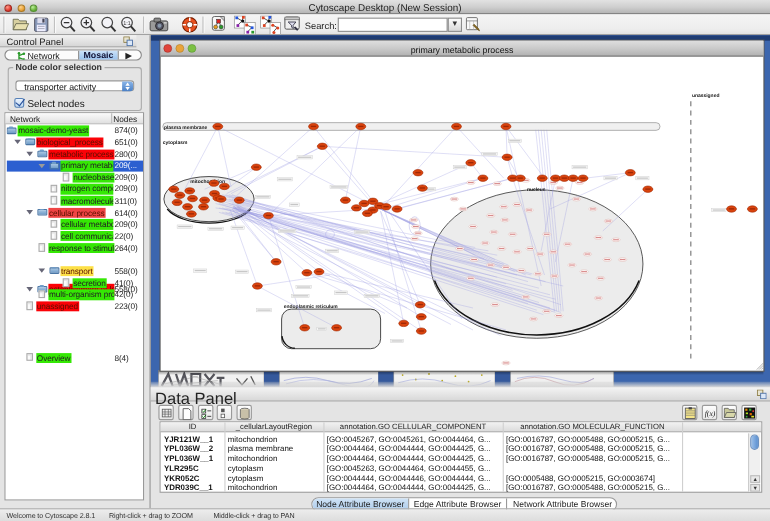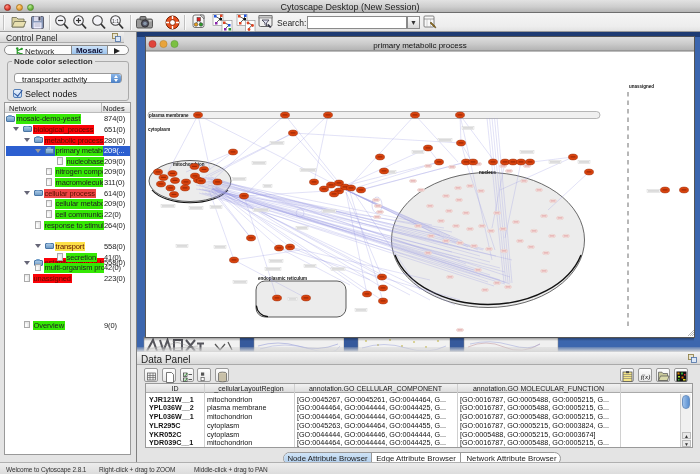--- a/index.html
+++ b/index.html
@@ -55,21 +55,21 @@
 .file { position:absolute; top:1px; width:6px; height:7.5px; background:#fbfbfb; border:0.5px solid #aaa; box-shadow:inset -1.5px 1.5px 0 #e8e8e8; }
 .tlab { position:absolute; top:0.8px; font-size:7.5px; letter-spacing:-0.1px; line-height:9.2px; white-space:nowrap; overflow:hidden; padding:0 1px; }
 .tval { position:absolute; left:98px; top:0.8px; font-size:7.5px; letter-spacing:-0.1px; line-height:9.2px; }
 
 
 #mdi { left:137px; top:32px; width:563px; height:320px; background:#3c66ae; }
 
 
 #dpanel { left:137px; top:352px; width:563px; height:110px; background:#e4e4e4; }
 #dp-head { position:absolute; left:0; top:0; width:563px; height:13px; background:linear-gradient(#f4f4f4,#d8d8d8); border-bottom:1px solid #aaa; }
-#dp-head span { position:absolute; left:4px; top:1.5px; font-size:10px; color:#222; }
+#dp-head span { position:absolute; left:4px; top:1.5px; font-size:15px; color:#222; }
 .dbtn { position:absolute; top:16px; width:14px; height:14px; background:linear-gradient(#fdfdfd,#e8e8e8); border:1px solid #9a9a9a; border-radius:2px; }
 #dtable { position:absolute; left:8px; top:31px; width:548px; height:65px; background:#fff; border:1px solid #999; }
 #dt-head { position:absolute; left:0; top:0; width:546px; height:9px; background:linear-gradient(#f2f2f2,#dcdcdc); border-bottom:1px solid #aaa; }
 #dt-head span { position:absolute; top:0.5px; font-size:7px; color:#222; text-align:center; }
 .dcol { position:absolute; top:0; width:1px; height:63px; background:#d0d0d0; }
 .drow { position:absolute; left:0; width:546px; height:8.75px; }
 .dc { position:absolute; top:0; font-size:7.2px; line-height:8.7px; white-space:nowrap; overflow:hidden; color:#111; }
 .dc.id { left:3px; width:55px; font-weight:bold; }
 .dc.c2 { left:61px; width:86px; }
 .dc.c3 { left:151px; width:160px; }
@@ -767,21 +767,21 @@
             <span class="tval" style="color:#222;">42(0)</span>
           </div>
 <div class="trow" style="top:160.8px;">
             <span class="file" style="left:18px;"></span>
             <span class="tlab" style="left:26.5px;max-width:70px;background:#fb0207;color:#5a0f00;">unassigned</span>
             <span class="tval" style="color:#222;">223(0)</span>
           </div>
 <div class="trow" style="top:171.4px;margin-top:36px;">
             <span class="file" style="left:18px;"></span>
             <span class="tlab" style="left:26.5px;max-width:70px;background:#35e804;color:#222;">Overview</span>
-            <span class="tval" style="color:#222;">9(0)</span>
+            <span class="tval" style="color:#222;">8(4)</span>
           </div>
       </div>
     </div>
   </div>
 
   <div id="dpanel" class="abs">
     <div id="dp-head">
         <span>Data Panel</span>
       <svg style="position:absolute;right:3px;top:2px" width="9" height="9" viewBox="0 0 9 9">
           <rect x="0.5" y="0.5" width="5" height="5" fill="#e8e4d0" stroke="#8a7a40" stroke-width="0.8"></rect>
@@ -865,21 +865,20 @@
 <div class="drow" style="top:19.5px;">
 <span class="dc id">YPL036W__1</span>
             <span class="dc c2">mitochondrion</span>
             <span class="dc c3">[GO:0044464, GO:0044444, GO:0044425, G...</span>
             <span class="dc c4">[GO:0016787, GO:0005488, GO:0005215, G...</span>
           </div>
 <div class="drow" style="top:28.2px;">
 <span class="dc id">YLR295C</span>
             <span class="dc c2">cytoplasm</span>
             <span class="dc c3">[GO:0045263, GO:0044464, GO:0044455, G...</span>
-            <span class="dc c4">[GO:0016787, GO:0005215, GO:0003824, G...</span>
           </div>
 <div class="drow" style="top:37.0px;">
 <span class="dc id">YKR052C</span>
             <span class="dc c2">cytoplasm</span>
             <span class="dc c3">[GO:0044444, GO:0044446, GO:0044444, G...</span>
             <span class="dc c4">[GO:0005488, GO:0005215, GO:0003674]</span>
           </div>
 <div class="drow" style="top:45.8px;">
 <span class="dc id">YDR039C__1</span>
             <span class="dc c2">mitochondrion</span>

